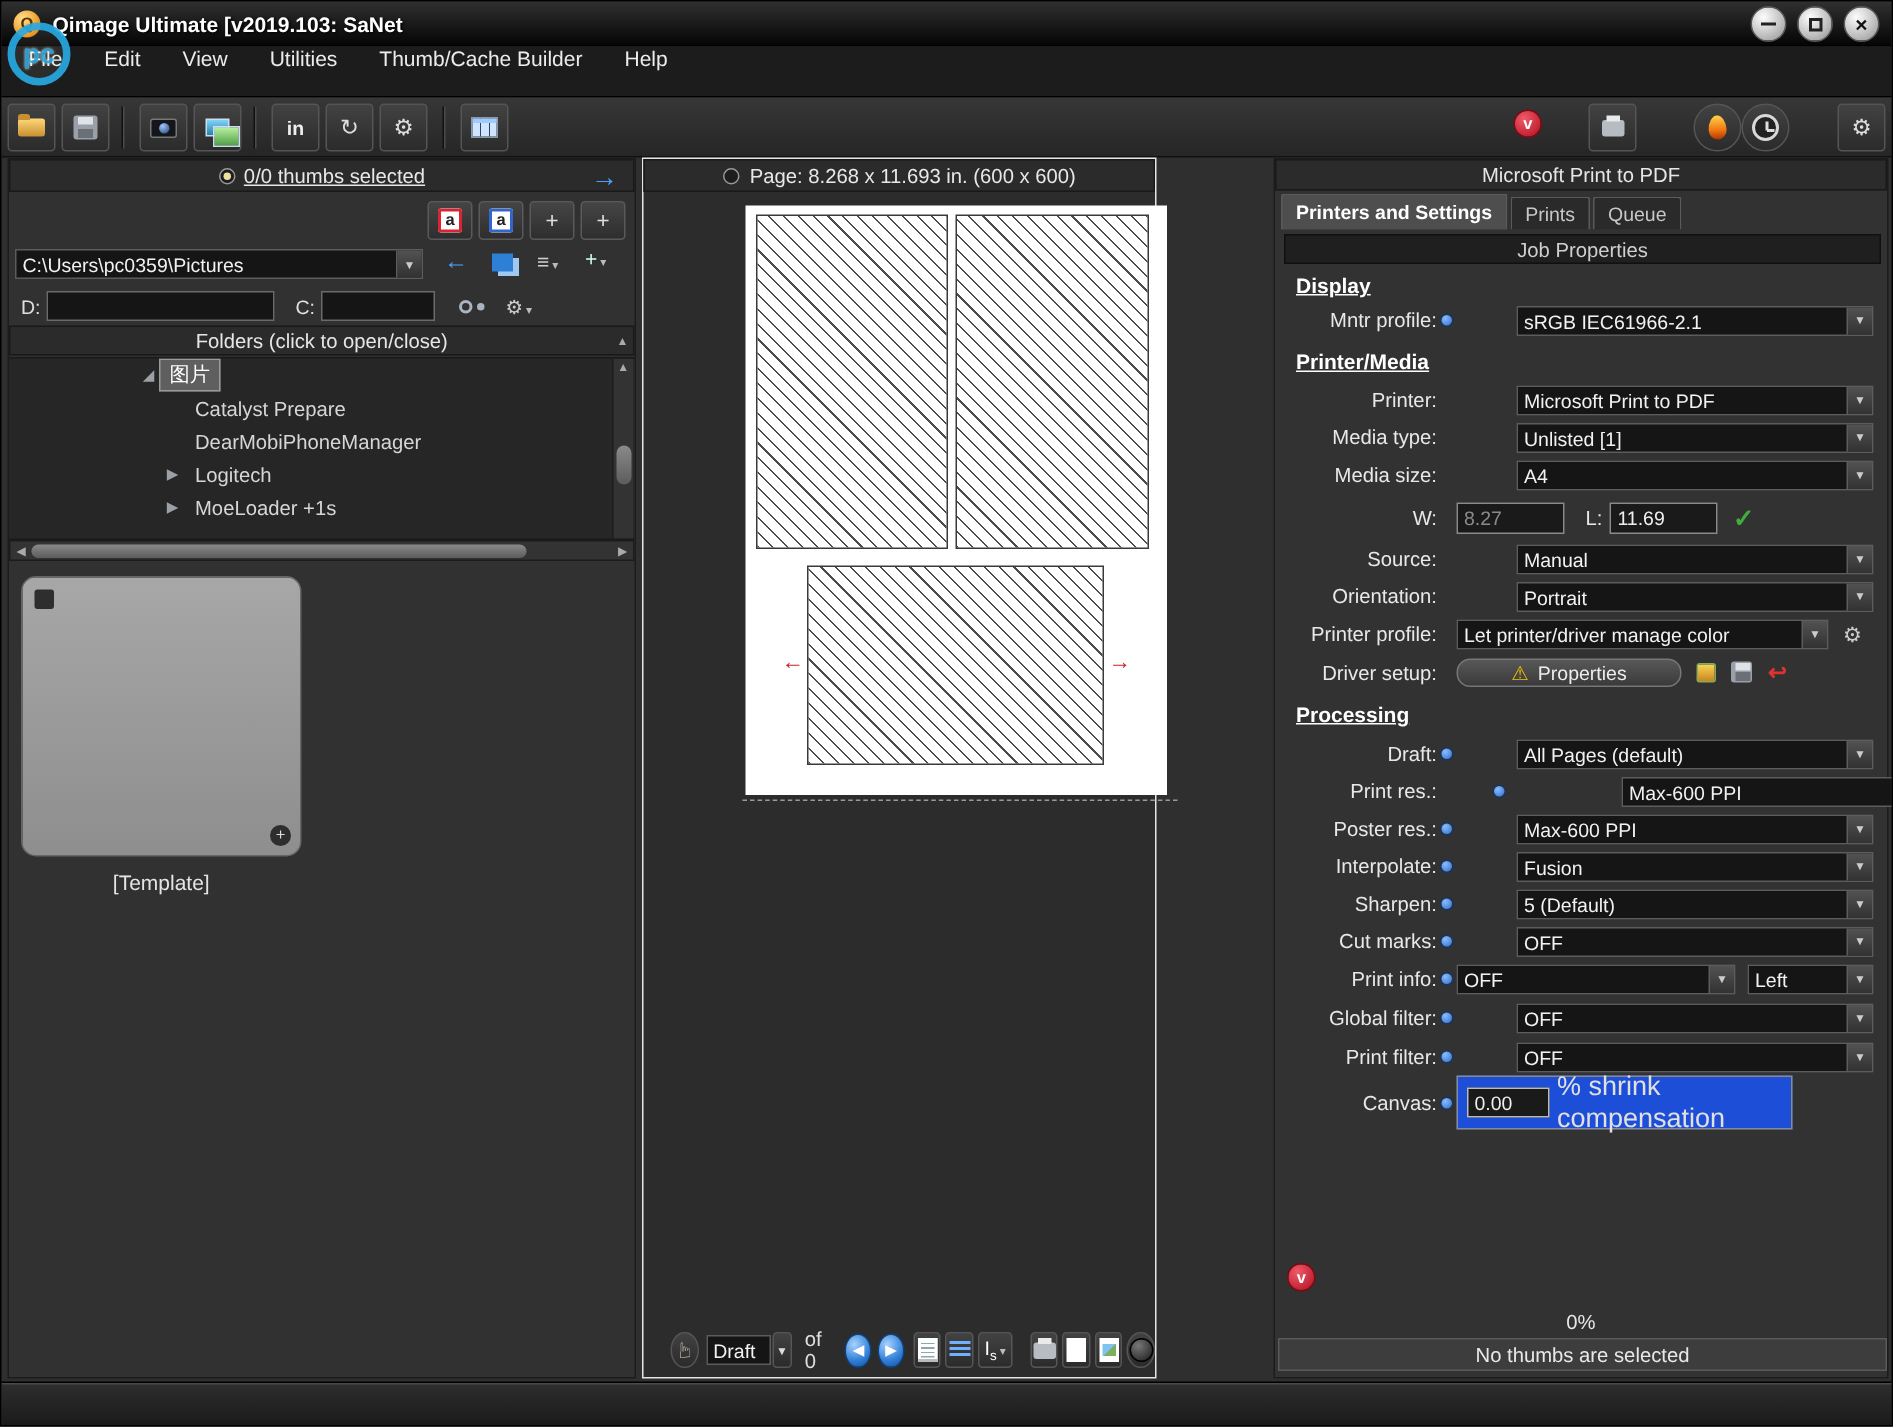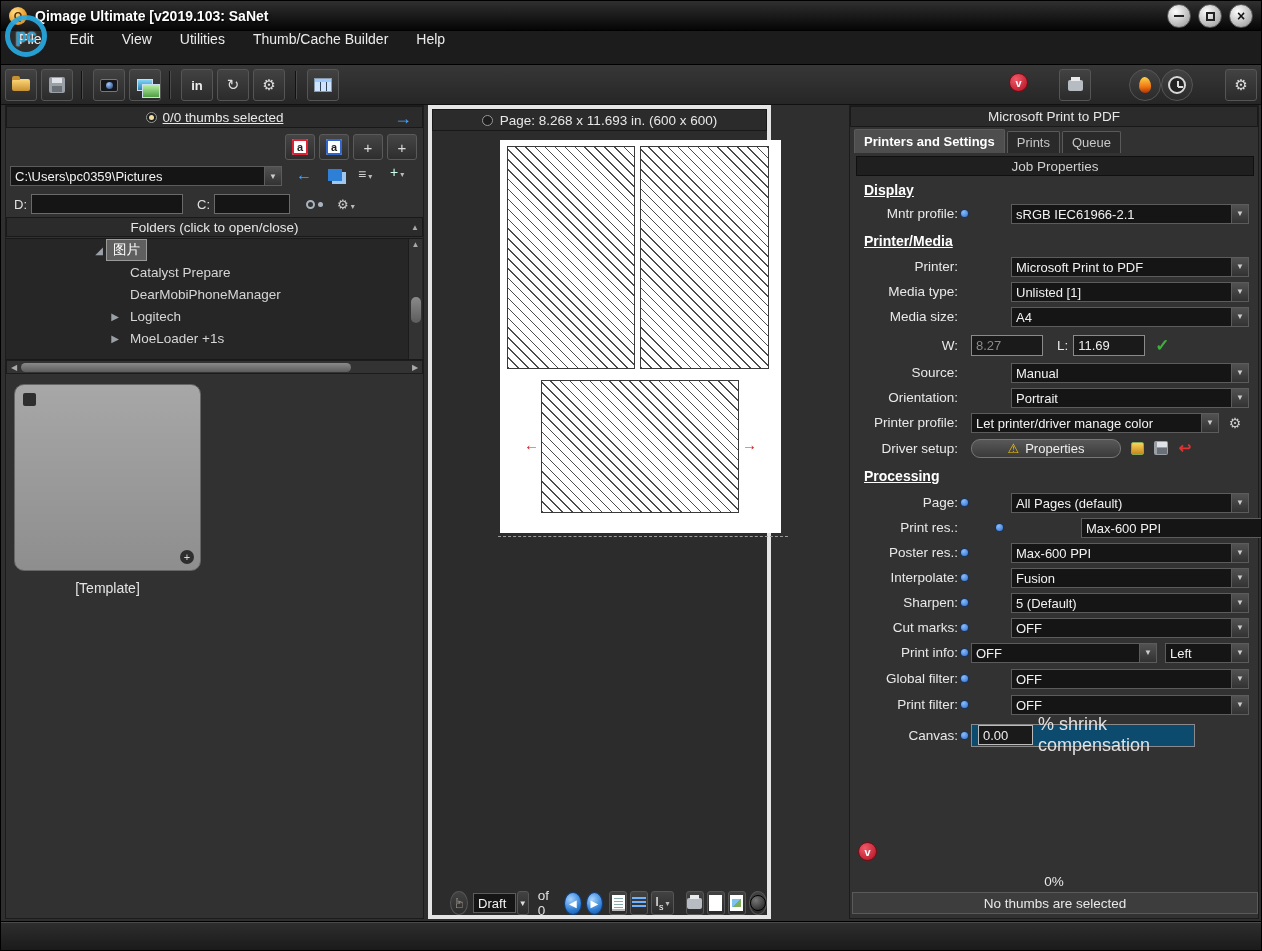--- a/index.html
+++ b/index.html
@@ -83,21 +83,21 @@
   .vthumb{width:10px;height:26px;border-radius:6px;background:linear-gradient(#8a8a8a,#5c5c5c);margin-top:46px;}
   .hscroll{position:absolute;left:0;top:254px;width:100%;height:14px;background:#333;border:1px solid #1c1c1c;display:flex;align-items:center;}
   .hthumb{height:9px;flex:0 0 330px;margin-left:14px;border-radius:5px;background:linear-gradient(#8a8a8a,#5c5c5c);}
   .sarrow{color:#aaa;font-size:8px;width:12px;text-align:center;}
   .template-thumb{position:absolute;left:8px;top:278px;width:187px;height:187px;border-radius:10px;background:linear-gradient(#a7a7a7,#8e8e8e);border:1px solid #666;}
   .template-thumb .corner-sq{position:absolute;left:8px;top:8px;width:13px;height:13px;background:#2e2e2e;border-radius:2px;}
   .template-thumb .corner-dot{position:absolute;right:6px;bottom:6px;width:14px;height:14px;border-radius:50%;background:#2e2e2e;color:#ddd;font-size:11px;line-height:14px;text-align:center;}
   .template-label{position:absolute;left:8px;top:474px;width:187px;text-align:center;color:#e4e4e4;font-size:14px;}
 
   
-  .center-panel{position:absolute;left:427px;top:104px;width:343px;height:814px;background:#2c2c2c;border:4px solid #e5e5e5;}
+  .center-panel{position:absolute;left:427px;top:104px;width:343px;height:814px;background:#2c2c2c;border:1px solid #e5e5e5;}
   .cp-header{position:absolute;left:0;top:0;width:100%;height:22px;}
   .page{position:absolute;left:68px;top:31px;width:281px;height:393px;background:#fff;}
   .page-shadow-b{position:absolute;left:66px;top:427px;width:290px;border-bottom:1px dashed #9a9a9a;}
   .hatch{position:absolute;border:1px solid #3a3a3a;background:repeating-linear-gradient(45deg,rgba(45,45,45,.85) 0 1px,transparent 1px 7px);}
   .red-arrow{position:absolute;color:#c22;font-size:15px;line-height:14px;}
   .cp-toolbar{position:absolute;left:0;top:778px;width:100%;height:32px;display:flex;align-items:center;}
   .cbtn{width:24px;height:24px;background:linear-gradient(#424242,#2b2b2b);border:1px solid #565656;border-radius:3px;display:flex;align-items:center;justify-content:center;color:#ddd;font-size:13px;margin-left:3px;}
   .bluebtn{width:23px;height:23px;border-radius:50%;background:radial-gradient(circle at 35% 30%,#a6d2ff,#2f7fd6 60%,#174f98);border:1px solid #123f7a;display:flex;align-items:center;justify-content:center;color:#fff;font-size:10px;margin-left:4px;}
   .doc-icon{width:13px;height:16px;background:linear-gradient(#fff,#fff) 0 0/13px 16px,#fff;box-shadow:inset 0 -2px 0 #bbb;position:relative;}
   .doc-icon:before{content:"";position:absolute;left:2px;top:3px;width:9px;height:10px;background:repeating-linear-gradient(#8aa 0 1px,transparent 1px 3px);}
@@ -124,21 +124,21 @@
   .ctrl{width:278px;padding-left:40px;}
   .wl-input{width:72px;height:21px;background:#1a1a1a;border:1px solid #8a8a8a;color:#eee;font-size:13px;padding:0 4px;}
   .wl-input.dim{color:#8a8a8a;}
   .check{color:#3fae3f;font-size:17px;font-weight:bold;margin-left:10px;}
   .props-btn{width:150px;height:19px;border-radius:9px;background:linear-gradient(#585858,#3a3a3a);border:1px solid #777;color:#eee;font-size:13px;display:flex;align-items:center;justify-content:center;gap:6px;}
   .warn{color:#f2c200;font-size:13px;}
   .mini-icon{width:16px;height:16px;display:flex;align-items:center;justify-content:center;margin-left:8px;}
   .paint-shape{width:13px;height:13px;background:linear-gradient(#f7d658,#c9861e);border-radius:2px;border:1px solid #8a5;}
   .undo-glyph{color:#d33;font-size:15px;font-weight:bold;}
   .gear-glyph{color:#ccc;font-size:14px;}
-  .canvas-group{display:flex;align-items:center;border:1px solid #8a8a8a;height:23px;padding:0 6px;width:224px;background:#0c4a6e;}
+  .canvas-group{display:flex;align-items:center;border:1px solid #8a8a8a;height:36px;padding:0 6px;width:224px;background:#1d4ed8;}
   .canvas-input{width:55px;height:20px;background:#1a1a1a;border:1px solid #bbb;color:#eee;font-size:13px;padding:0 4px;}
   .canvas-suffix{color:#e0e0e0;font-size:18px;margin-left:5px;}
   .rp-vbadge{position:absolute;left:8px;top:736px;}
   .progress-text{position:absolute;left:0;top:768px;width:100%;text-align:center;color:#e8e8e8;font-size:13.5px;}
   .rp-status{position:absolute;left:2px;top:786px;width:406px;height:22px;background:#3d3d3d;border:1px solid #5a5a5a;color:#e8e8e8;font-size:13.5px;display:flex;align-items:center;justify-content:center;}
 
   
   .statusbar{position:absolute;left:0;top:920px;width:100%;height:31px;background:linear-gradient(#2e2e2e,#191919);border-top:1px solid #000;box-shadow:inset 0 1px 0 #4a4a4a;}
 </style>
 </head>
@@ -479,21 +479,21 @@
           <span class="floppy-shape" style="width:14px;height:14px;"></span>
         </span>
       <span class="mini-icon">
           <span class="undo-glyph">↩</span>
         </span>
     </div>
 
     <div class="sect" style="top:362px;">Processing</div>
 
     <div class="prow" style="top:386px;">
-      <span class="plabel">Page:</span>
+      <span class="plabel">Draft:</span>
       <span class="pdot">
           <span class="dot"></span>
         </span>
       <span class="ctrl">
           <div class="dd">
             <span class="val">All Pages (default)</span>
             <span class="arr">▼</span>
           </div>
         </span>
     </div>

